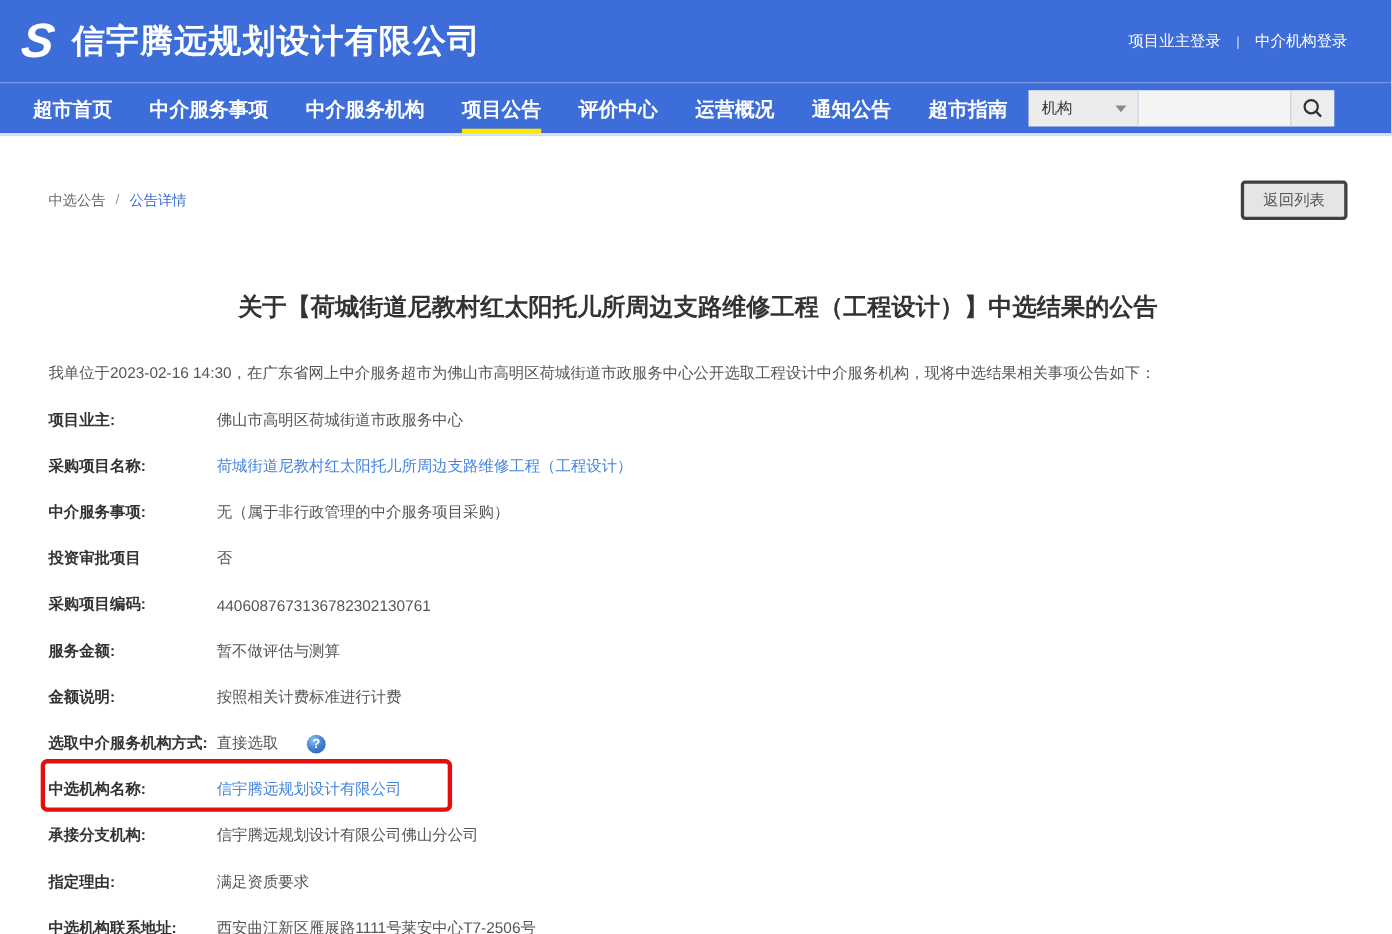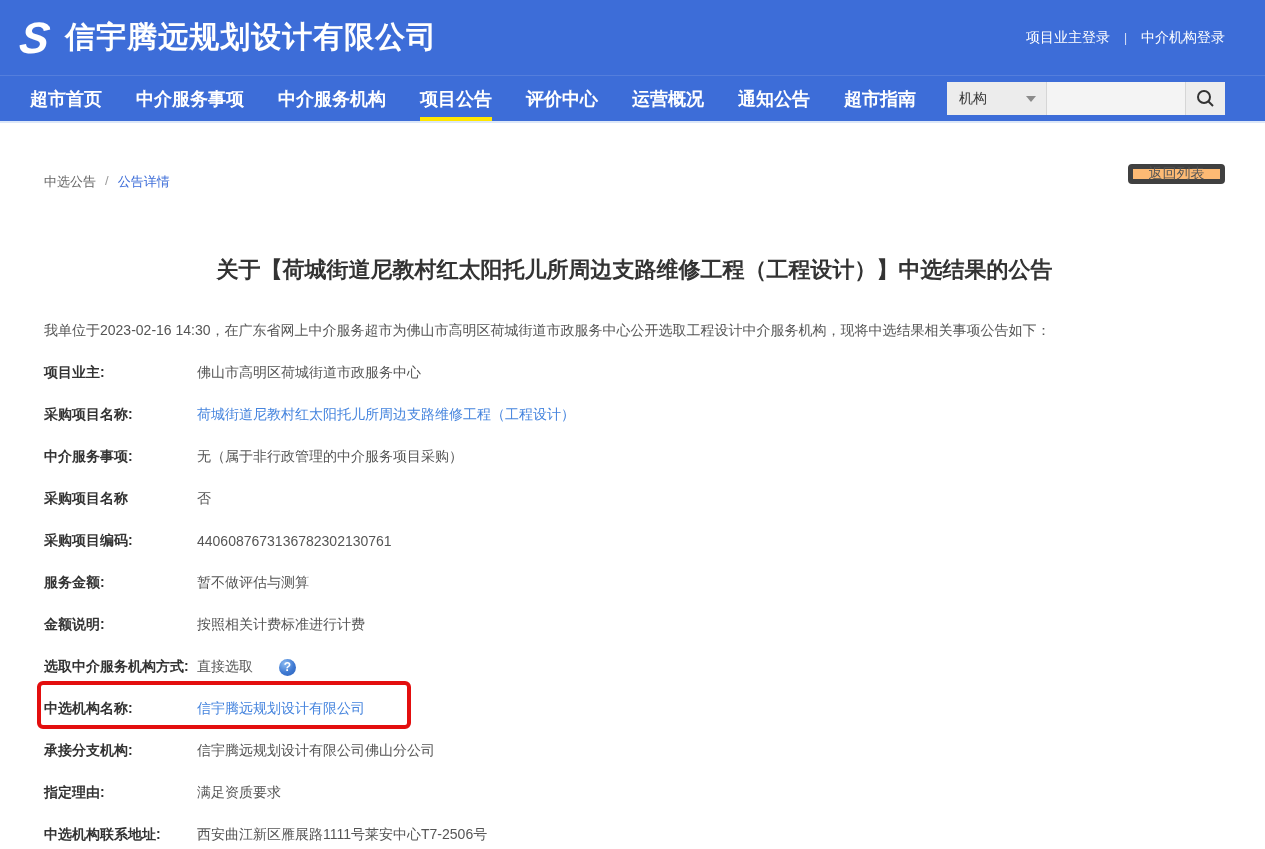--- a/index.html
+++ b/index.html
@@ -20,41 +20,41 @@
   
   .nav { background:#3D6DD8; height:48px; display:flex; justify-content:space-between;
     padding:0 40px 0 30px; border-top:1px solid rgba(255,255,255,.12);
     border-bottom:2px solid #DCE7F8; }
   .nav-items { display:flex; gap:34px; }
   .nav-item { color:#fff; font-size:18px; font-weight:600; display:flex;
     align-items:center; position:relative; cursor:pointer; white-space:nowrap; }
   .nav-item.active::after { content:""; position:absolute; left:0; right:0;
     bottom:0; height:4px; background:#FFE600; }
 
-  .search-box { display:flex; align-items:center; height:33px; margin:auto 0; }
+  .search-box { display:flex; align-items:center; height:33px; margin:auto 12px; }
   .search-select { background:#ECECEC; width:100px; height:33px; display:flex;
     align-items:center; justify-content:space-between; padding:0 10px 0 12px;
     color:#333; font-size:14px; border-right:1px solid #D6D6D6; cursor:pointer; }
   .caret { width:0; height:0; border-left:5px solid transparent;
     border-right:5px solid transparent; border-top:6px solid #8A8A8A; }
   .search-input { width:138px; height:33px; background:#F4F4F4; border:none;
     outline:none; padding:0 8px; font-size:14px; color:#333; }
   .search-btn { width:40px; height:33px; background:#EDEDED; display:flex;
     align-items:center; justify-content:center; border-left:1px solid #D6D6D6;
     cursor:pointer; }
 
   
   main { position:relative; padding:0 40px 0 44px; }
   .crumb-row { display:flex; justify-content:space-between; align-items:flex-start;
     margin-top:41px; }
   .breadcrumb { font-size:13px; color:#666; display:flex; gap:9px; padding-top:9px; }
   .breadcrumb .sep { color:#999; }
   .breadcrumb .current { color:#3D6DD8; cursor:pointer; }
-  .back-btn { width:97px; height:20px; border:5px solid #404040; border-radius:4px;
-    background:#fdba74; color:#555; font-size:14px; display:flex; align-items:center;
+  .back-btn { width:97px; height:36px; border:3px solid #404040; border-radius:4px;
+    background:#e5e5e5; color:#555; font-size:14px; display:flex; align-items:center;
     justify-content:center; cursor:pointer; }
 
   .page-title { text-align:center; font-size:22px; font-weight:bold; color:#333;
     margin-top:66px; line-height:26px; }
   .intro { font-size:14px; color:#555; margin-top:37px; line-height:21px; }
 
   .fields { margin-top:11px; }
   .field-row { height:42px; display:flex; align-items:center; font-size:14px;
     position:relative; }
   .field-label { font-weight:bold; color:#333; min-width:153px; padding-right:6px;
@@ -130,21 +130,21 @@
       </div>
       <div class="field-row">
         <div class="field-label">采购项目名称:</div>
         <div class="field-value link">荷城街道尼教村红太阳托儿所周边支路维修工程（工程设计）</div>
       </div>
       <div class="field-row">
         <div class="field-label">中介服务事项:</div>
         <div class="field-value">无（属于非行政管理的中介服务项目采购）</div>
       </div>
       <div class="field-row">
-        <div class="field-label">采购项目名称</div>
+        <div class="field-label">投资审批项目</div>
         <div class="field-value">否</div>
       </div>
       <div class="field-row">
         <div class="field-label">采购项目编码:</div>
         <div class="field-value">4406087673136782302130761</div>
       </div>
       <div class="field-row">
         <div class="field-label">服务金额:</div>
         <div class="field-value">暂不做评估与测算</div>
       </div>

